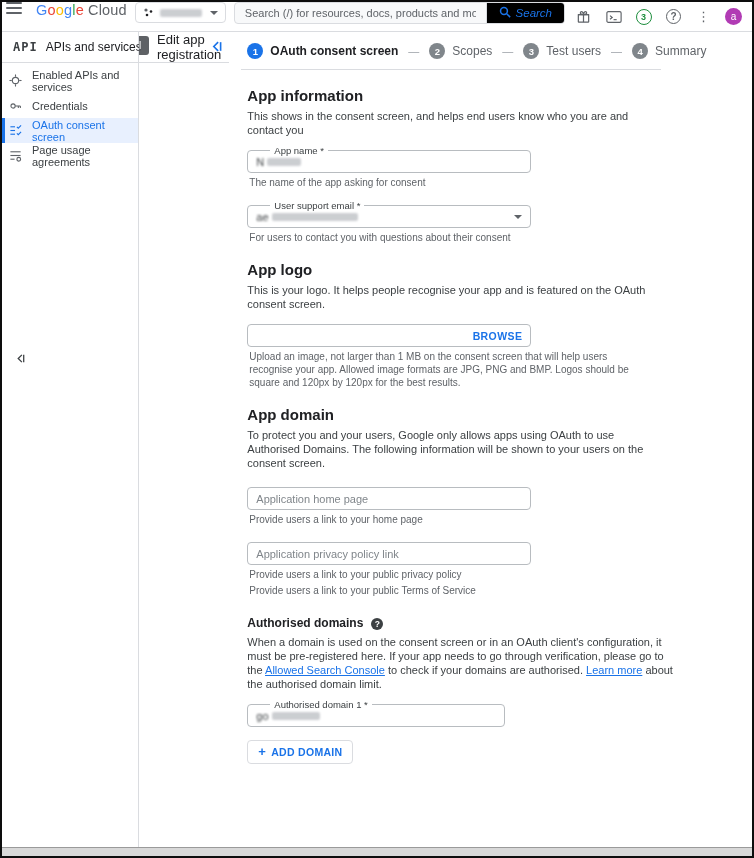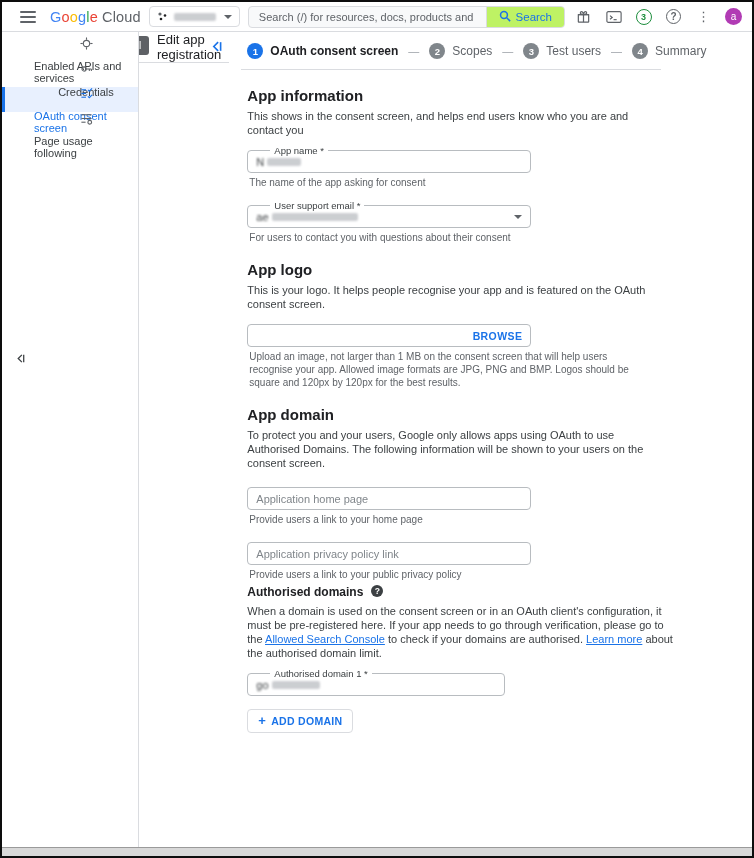--- a/index.html
+++ b/index.html
@@ -2,45 +2,45 @@
 <html><head>
 <meta charset="utf-8">
 <style>
   * { margin:0; padding:0; box-sizing:border-box; }
   html,body { background:#fff; }
   body { font-family:"Liberation Sans", sans-serif; color:#202124; }
   .frame { width:754px; height:858px; border:2px solid #0d0d0d; background:#fff;
            display:flex; flex-direction:column; overflow:hidden; position:relative; }
 
   
-  .topbar { height:30px; flex:0 0 30px; display:flex; align-items:center;
-            border-bottom:1px solid #dadce0; padding:0 8px 0 18px; gap:8px; background:#fff; }
+  .topbar { height:30px; flex:0 0 30px; display:flex; 
+            border-bottom:1px solid #dadce0; padding:0 8px 0 4px; gap:8px; background:#fff; }
   .hamburger { width:16px; height:12px; display:flex; flex-direction:column;
                justify-content:space-between; cursor:pointer; flex:0 0 auto; }
   .hamburger span { display:block; height:2px; background:#5f6368; border-radius:1px; }
   .gclogo { display:flex; align-items:baseline; gap:4px; font-size:14.5px; font-weight:500;
             letter-spacing:.2px; flex:0 0 auto; padding-left:6px; }
   .gclogo .cloud { color:#5f6368; font-weight:400; }
   .g-b{color:#4285f4}.g-r{color:#ea4335}.g-y{color:#fbbc04}.g-g{color:#34a853}
   .projsel { display:flex; align-items:center; gap:6px; border:1px solid #dadce0; border-radius:4px;
              height:21px; padding:0 7px; cursor:pointer; flex:0 0 auto; min-width:86px; }
   .proj-icon svg { display:block; }
   .smudge { display:inline-block; height:8px; border-radius:2px;
             background:#c3c6ca; filter:blur(1.2px); opacity:.85; vertical-align:middle; }
   .redacted-frag { filter:blur(1px); color:#3c4043; }
   .caret { width:0; height:0; border-left:4px solid transparent; border-right:4px solid transparent;
            border-top:4px solid #5f6368; display:inline-block; margin-left:2px; }
   .searchwrap { flex:1 1 auto; display:flex; align-items:stretch; height:22px;
                 border:1px solid #dadce0; border-radius:4px; overflow:hidden; background:#f8f9fa; }
   .searchwrap input { flex:1; border:0; outline:0; background:transparent; padding:0 10px;
                       font-size:11px; color:#202124; font-family:inherit; }
   .searchwrap input::placeholder { color:#5f6368; }
-  .searchbtn { display:flex; align-items:center; gap:5px; background:#bef264; border:0;
+  .searchbtn { display:flex; align-items:center; gap:5px; background:#000000; border:0;
                border-left:1px solid #dadce0; color:#1a73e8; font-size:11.5px; font-weight:500;
-               padding:0 12px; cursor:pointer; font-family:inherit; }
+               padding:0 12px; cursor:pointer; font-family:inherit;font-style:italic; }
   .tb-icons { display:flex; align-items:center; gap:13px; flex:0 0 auto; color:#5f6368; padding:0 2px; }
   .tb-ic { width:17px; height:17px; display:flex; align-items:center; justify-content:center; cursor:pointer; }
   .notif { width:16px; height:16px; border:1.5px solid #1e8e3e; border-radius:50%; color:#1e8e3e;
            font-size:9px; font-weight:700; display:flex; align-items:center; justify-content:center; }
   .helpq { width:15px; height:15px; border:1.5px solid #5f6368; border-radius:50%;
            font-size:10px; font-weight:700; display:flex; align-items:center; justify-content:center; }
   .moredots { font-size:13px; color:#5f6368; letter-spacing:0; }
   .avatar { width:17px; height:17px; border-radius:50%; background:#b13bb4; color:#fff;
             font-size:10px; display:flex; align-items:center; justify-content:center; cursor:pointer; }
 
@@ -48,22 +48,22 @@
   .bodywrap { flex:1 1 auto; display:flex; min-height:0; position:relative; }
 
   
   .sidebar { width:137px; flex:0 0 137px; border-right:1px solid #dadce0; position:relative; background:#fff; }
   .sb-head { height:31px; display:flex; align-items:center; gap:8px; padding:0 0 0 11px;
              border-bottom:1px solid #dadce0; }
   .sb-logo { font-family:"DejaVu Sans Mono", monospace; font-size:12px; font-weight:700;
              letter-spacing:1px; color:#3c4043; }
   .sb-title { font-size:12px; color:#202124; white-space:nowrap; }
   .sb-nav { padding-top:5px; }
-  .sb-item { height:25px; display:flex; align-items:center; gap:10px; padding-left:29px;
-             font-size:11px; color:#3c4043; cursor:pointer; border-left:3px solid transparent;flex-direction:column; }
+  .sb-item { height:25px; display:flex; align-items:center; gap:10px; padding-left:4px;
+             font-size:11px; color:#3c4043; cursor:pointer; border-left:3px solid transparent; }
   .sb-item .sb-ic { color:#5f6368; display:flex; width:13px; justify-content:center; }
   .sb-item.sel { background:#e8f0fe; color:#1a73e8; border-left:3px solid #1a73e8; }
   .sb-item.sel .sb-ic { color:#1a73e8; }
   .sb-collapse { position:absolute; left:13px; top:318px; color:#3c4043; cursor:pointer; }
 
   
   .main { flex:1 1 auto; display:flex; min-width:0; position:relative; overflow:hidden; }
   .main-head { height:31px; flex:0 0 31px; display:flex; align-items:center;
                border-bottom:1px solid #dadce0; padding:0 8px 0 18px; position:relative; }
   .main-title { font-size:13px; color:#202124; }
@@ -94,22 +94,22 @@
   .field.narrow { width:258px; }
   .f-label { position:absolute; top:-6px; left:22px; background:#fff; padding:0 4px;
              font-size:9.5px; font-weight:500; color:#3c4043; white-space:nowrap; }
   .f-value { font-size:11px; color:#202124; display:flex; align-items:center; gap:3px; }
   .f-caret { margin-left:auto; }
   .field input { border:0; outline:0; flex:1; font-size:11px; color:#202124; font-family:inherit; background:transparent; }
   .field input::placeholder { color:#80868b; }
   .browse { margin-left:auto; color:#1a73e8; font-size:10.5px; font-weight:700; letter-spacing:.4px;
             background:none; border:0; cursor:pointer; font-family:inherit; }
 
-  .subsection-title { font-size:12px; font-weight:700; color:#202124; margin-top:4px;
-                      display:flex; align-items:flex-start; gap:8px; }
+  .subsection-title { font-size:12px; font-weight:700; color:#202124; margin-top:19px;
+                      display:flex; align-items:flex-end; gap:8px; }
   .qmark { width:12px; height:12px; border-radius:50%; background:#3c4043; color:#fff; font-size:8.5px;
            font-weight:700; display:flex; align-items:center; justify-content:center; cursor:pointer; }
   .link { color:#1a73e8; text-decoration:underline; cursor:pointer; }
 
   .addbtn { margin-top:13px; display:inline-flex; align-items:center; gap:5px; border:1px solid #dadce0;
             border-radius:4px; background:#fff; color:#1a73e8; font-size:10.5px; font-weight:700;
             letter-spacing:.3px; padding:5px 10px; cursor:pointer; font-family:inherit; }
   .addbtn .plus { font-size:13px; font-weight:700; line-height:10px; }
 
   .bottom-strip { flex:0 0 9px; background:#d8d8d8; border-top:1px solid #9a9a9a; }
@@ -179,20 +179,24 @@
         <span class="helpq">?</span>
       </span>
       <span class="tb-ic moredots">⋮</span>
       <span class="avatar">a</span>
     </div>
   </div>
 
   <div class="bodywrap">
 
     <div class="sidebar">
+      <div class="sb-head">
+        <span class="sb-logo">API</span>
+        <span class="sb-title">APIs and services</span>
+      </div>
       <div class="sb-nav">
         <div class="sb-item">
           <span class="sb-ic">
             <svg width="13" height="13" viewBox="0 0 14 14" fill="none" stroke="currentColor" stroke-width="1.2">
                 <circle cx="7" cy="7" r="3.4"></circle>
                 <line x1="7" y1="0.5" x2="7" y2="3"></line>
                 <line x1="7" y1="11" x2="7" y2="13.5"></line>
                 <line x1="0.5" y1="7" x2="3" y2="7"></line>
                 <line x1="11" y1="7" x2="13.5" y2="7"></line>
               </svg>
@@ -224,21 +228,21 @@
         </div>
         <div class="sb-item">
           <span class="sb-ic">
             <svg width="13" height="13" viewBox="0 0 14 14" fill="none" stroke="currentColor" stroke-width="1.2">
                 <line x1="1.5" y1="3" x2="12.5" y2="3"></line>
                 <line x1="1.5" y1="7" x2="12.5" y2="7"></line>
                 <line x1="1.5" y1="11" x2="6" y2="11"></line>
                 <circle cx="10.5" cy="11" r="2"></circle>
               </svg>
           </span>
-          <span>Page usage following</span>
+          <span>Page usage agreements</span>
         </div>
       </div>
       <span class="sb-collapse">
         <svg width="11" height="11" viewBox="0 0 12 12" fill="none" stroke="currentColor" stroke-width="1.4">
             <path d="M7.5 2 L3.5 6 L7.5 10"></path>
             <line x1="9.5" y1="2" x2="9.5" y2="10"></line>
           </svg>
       </span>
     </div>
 
@@ -319,20 +323,21 @@
         <div class="field" style="margin-top:17px">
           <input type="text" placeholder="Application home page" style="">
         </div>
         <div class="helper">Provide users a link to your home page</div>
 
         <div class="field" style="margin-top:16px">
           <input type="text" placeholder="Application privacy policy link" style="">
         </div>
         <div class="helper">Provide users a link to your public privacy policy</div>
 
+        <div class="helper">Provide users a link to your public Terms of Service</div>
 
         
         <div class="subsection-title">
           <span>Authorised domains</span>
           <span class="qmark">?</span>
         </div>
         <div class="section-desc" style="max-width:428px">
           <span>When a domain is used on the consent screen or in an OAuth client's configuration, it must be pre-registered here. If your app needs to go through verification, please go to the </span><span class="link">Allowed Search Console</span><span> to check if your domains are authorised. </span><span class="link">Learn more</span><span> about the authorised domain limit.</span>
         </div>
 

